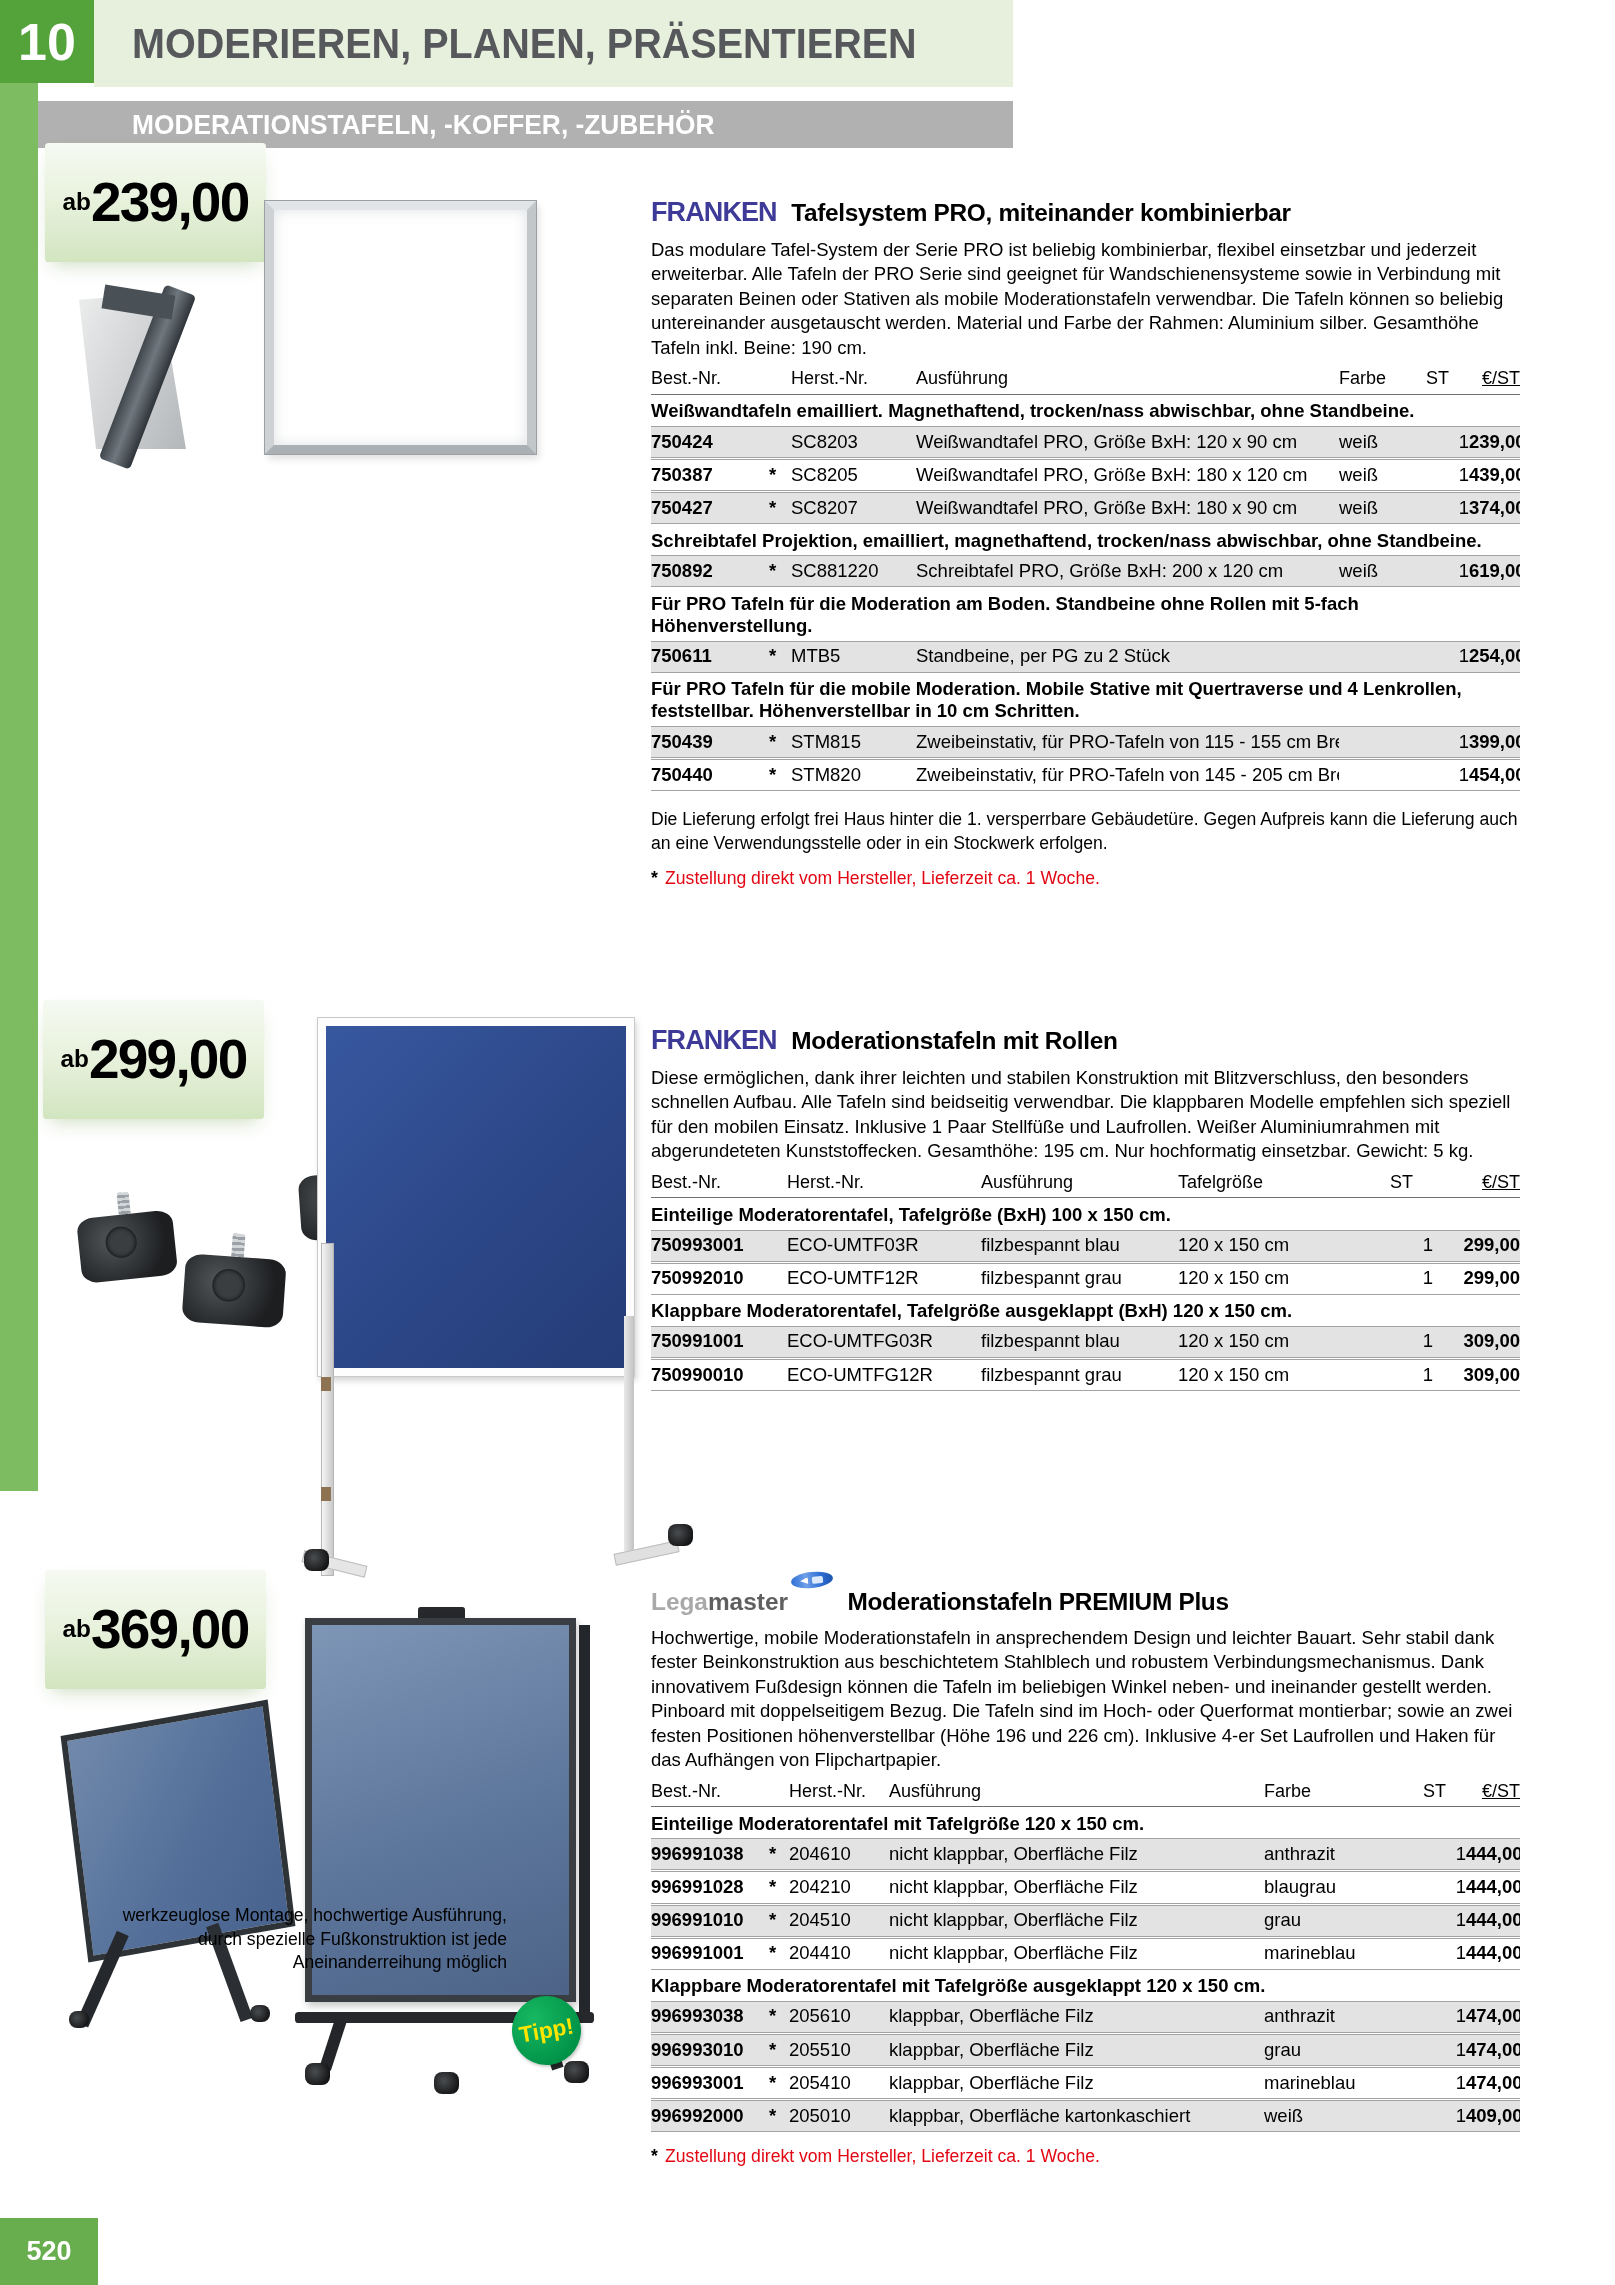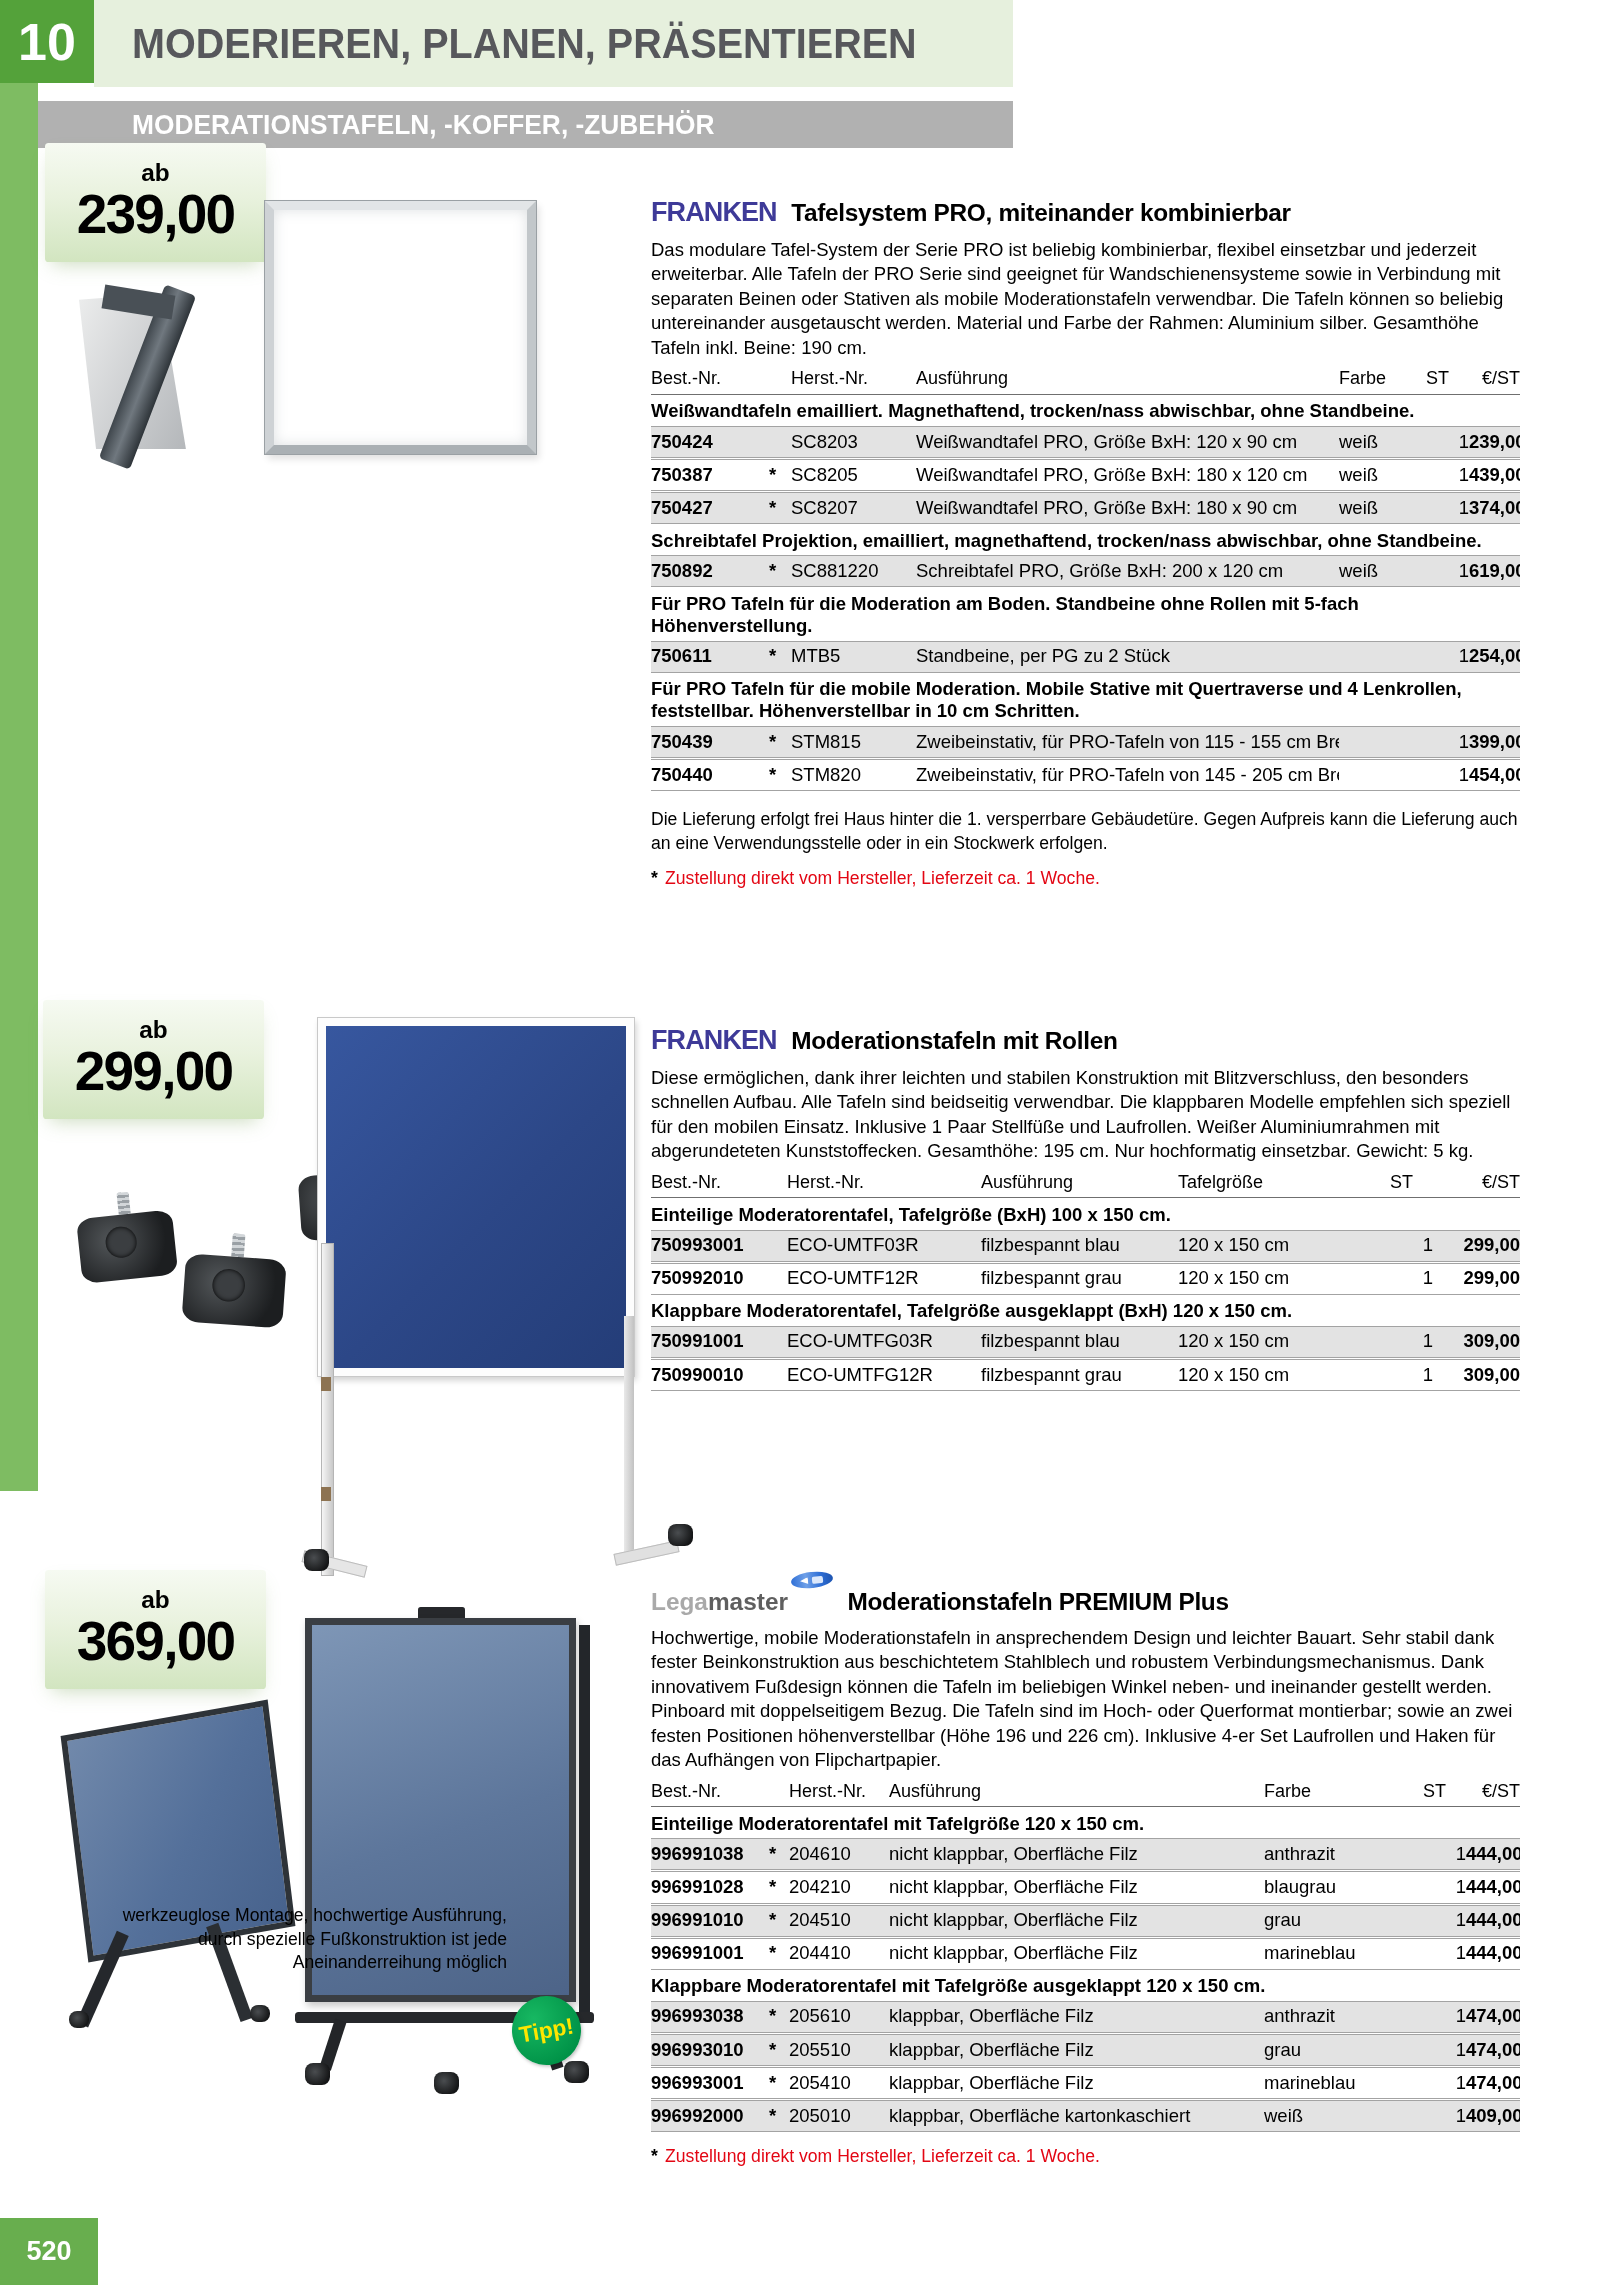--- a/index.html
+++ b/index.html
@@ -14,21 +14,21 @@
     font-size:43px;font-weight:bold;color:#57585c;transform:scaleX(.92);transform-origin:left center;white-space:nowrap;}
   .section-band{position:absolute;left:38px;top:101px;width:975px;height:47px;background:#b1b1b1;}
   .section-band-title{position:absolute;left:132px;top:101px;height:47px;display:flex;align-items:center;
     font-size:28px;font-weight:bold;color:#fff;transform:scaleX(.94);transform-origin:left center;white-space:nowrap;}
   .green-bar{position:absolute;left:0;top:83px;width:38px;height:1408px;background:#7ebc62;}
 
   
   .price-badge{position:absolute;width:221px;height:119px;border-radius:3.6px;
     background:linear-gradient(180deg,#f6faf2 0%,#e9f2de 45%,#d2e5c0 100%);
     box-shadow:0 9px 18px -7.2px rgba(140,175,110,.45);
-    display:flex;flex-direction:column;align-items:center;justify-content:center;}
+    display:flex;flex-direction:row;align-items:center;justify-content:center;}
   .price-ab{font-size:24.4px;font-weight:bold;line-height:1;}
   .price-val{font-size:55px;font-weight:bold;letter-spacing:-1.8px;line-height:1.05;}
 
   
   .rightcol{position:absolute;left:651px;width:868px;}
   .brand-row{display:flex;align-items:baseline;gap:14.5px;}
   .franken-logo{font-size:27px;font-weight:800;color:#3e3a98;letter-spacing:-0.9px;}
   .sec-title{font-size:24.4px;font-weight:bold;letter-spacing:-0.3px;margin:0;}
   .desc{margin-top:10px;font-size:18.5px;line-height:24.4px;hyphens:auto;}
 
@@ -37,21 +37,21 @@
   .lega-dark{font-size:24.4px;font-weight:bold;color:#5f5f5f;}
   .lega-icon{position:absolute;right:0;top:-16.3px;width:42px;height:16.3px;border-radius:50%;
     background:linear-gradient(90deg,#2f6fd6 0%,#6fa0e8 35%,#2f6fd6 70%,#1d54b0 100%);transform:rotate(-6deg);}
   .lega-icon:before{content:"";position:absolute;left:9px;top:4.5px;width:8.1px;height:7.2px;background:#fff;
     clip-path:polygon(100% 0,0 50%,100% 100%);}
   .lega-icon:after{content:"";position:absolute;left:21px;top:4.5px;width:11px;height:7.2px;background:#dce8fb;border-radius:1.8px;}
 
   
   .ptable{margin-top:7.2px;width:100%;border-collapse:separate;border-spacing:0 1.8px;font-size:18.5px;table-layout:fixed;}
   .ptable th{font-size:18px;font-weight:normal;text-align:left;padding:0 0 4.5px;border-bottom:0.9px solid #6f6f6f;}
-  .ptable th.r{text-align:right;}
+  .ptable th.r{text-align:right;text-decoration:underline;}
   .ptable th.st{text-align:right;padding-right:20px;}
   tr.secrow td{font-weight:bold;padding:4.5px 0 2.7px;font-size:18.5px;}
   tr.item td{background:#e3e3e3;border-top:0.9px solid #a3a3a3;border-bottom:0.9px solid #a3a3a3;padding:3.6px 0 4.5px;overflow:hidden;white-space:nowrap;}
   tr.item.wht td{background:#fff;}
   td.b{font-weight:bold;}
   td.star{font-weight:bold;padding-left:0.9px;}
   td.st{text-align:right;padding-right:20px;}
   td.price{font-weight:bold;text-align:right;padding-right:1.8px;}
 
   .note{margin-top:16.3px;font-size:17.6px;line-height:23.5px;}

